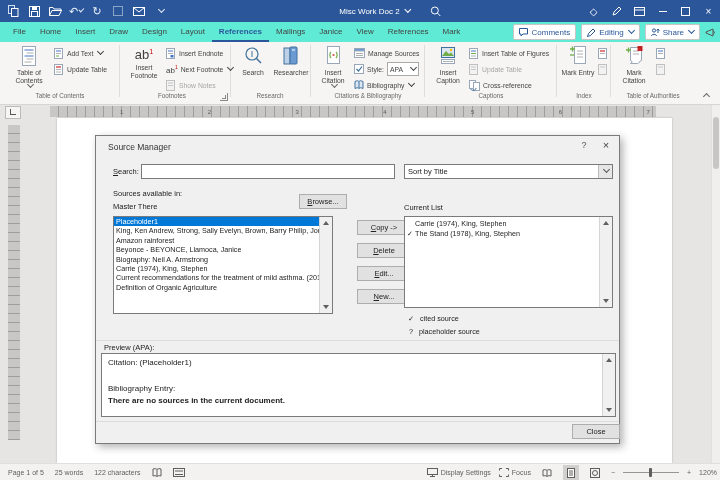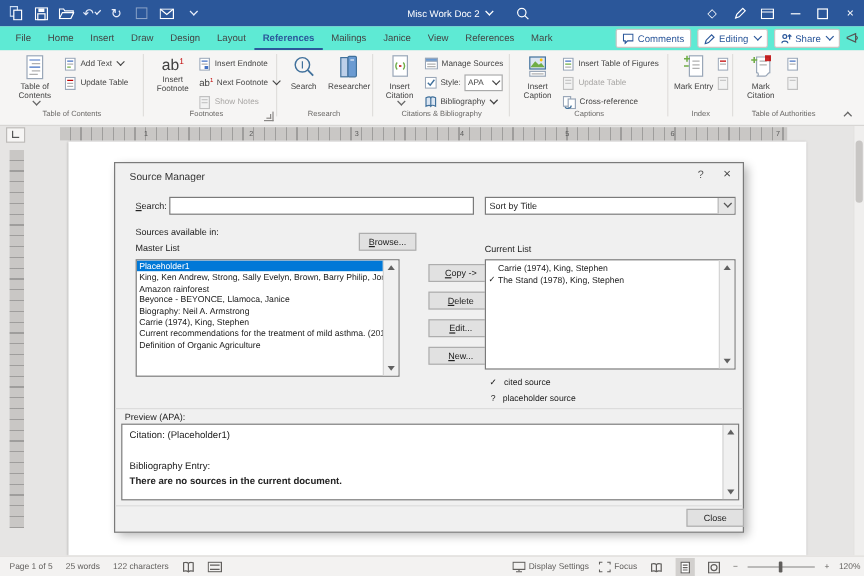--- a/index.html
+++ b/index.html
@@ -464,21 +464,21 @@
       <div class="lbl ak" style="left:17px;top:31px">Search:</div>
       <input class="tinput" style="left: 45px; top: 28px; width: 248px;">
       <div class="combo" style="left:308px;top:28px;width:207px">
         <span class="val">Sort by Title</span>
         <span class="cbtn">
             <i class="chev"></i>
           </span>
       </div>
 
       <div class="lbl" style="left:17px;top:53px">Sources available in:</div>
-      <div class="lbl" style="left:17px;top:66px">Master List</div>
+      <div class="lbl" style="left:17px;top:66px">Master There</div>
       <button class="dbtn ak" style="left:190px;top:58px;width:48px;height:15px">Browse...</button>
       <div class="lbl" style="left:308px;top:67px">Current List</div>
 
       <div class="listbox" style="left:17px;top:80px;width:218px;height:96px">
         <div style="position:absolute;left:0;top:0;right:12px;bottom:0;overflow:hidden">
             <div class="mli sel">Placeholder1</div>
             <div class="mli">King, Ken Andrew, Strong, Sally Evelyn, Brown, Barry Philip, Jones, Julie</div>
             <div class="mli">Amazon rainforest</div>
             <div class="mli">Beyonce - BEYONCE, Llamoca, Janice</div>
             <div class="mli">Biography: Neil A. Armstrong</div>

